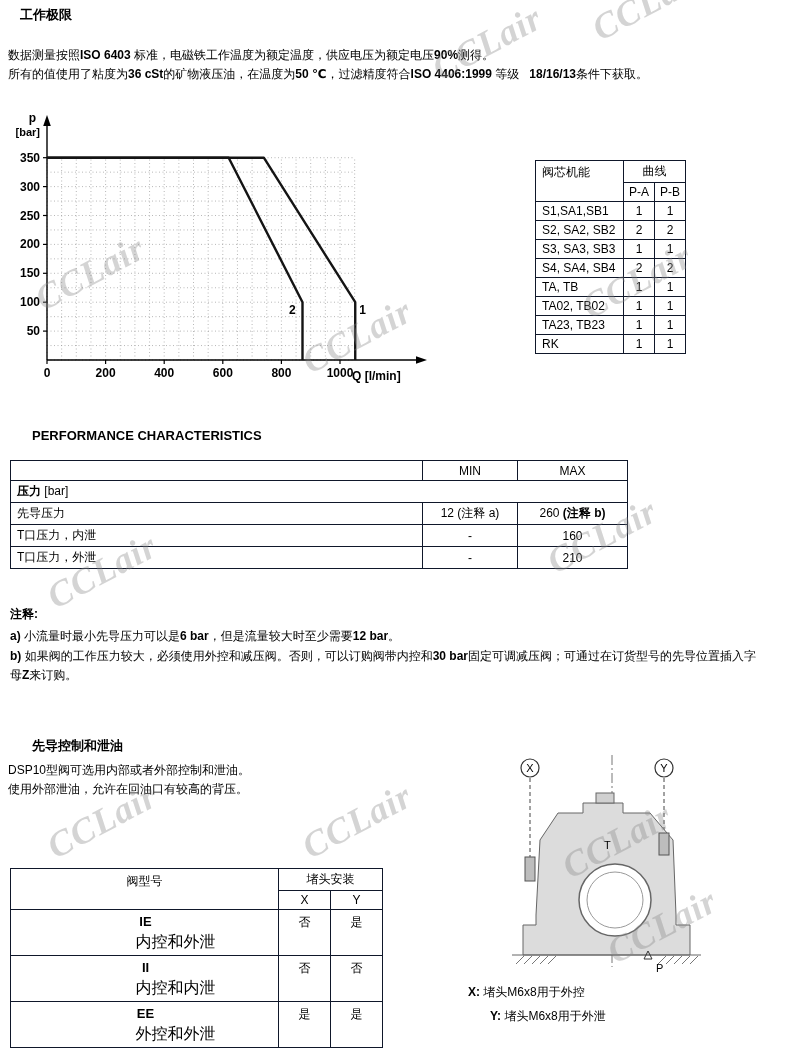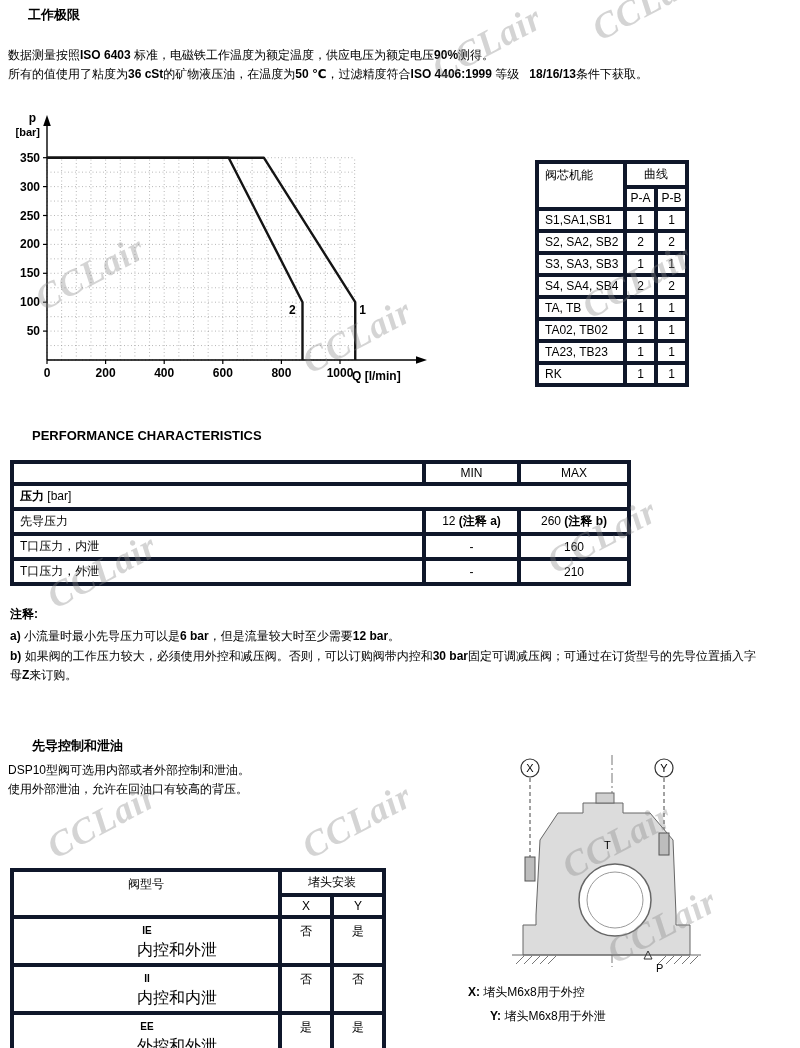--- a/index.html
+++ b/index.html
@@ -3,43 +3,43 @@
 <meta charset="utf-8">
 <style>
   *{margin:0;padding:0;box-sizing:border-box;}
   html,body{background:#fff;}
   .page{position:relative;width:800px;height:1048px;background:#fff;overflow:hidden;
         font-family:"Liberation Sans","DejaVu Sans",sans-serif;color:#000;font-size:12px;}
   .abs{position:absolute;}
   .sec-title{position:absolute;font-size:13px;font-weight:bold;white-space:nowrap;}
   .textline{position:absolute;font-size:12px;white-space:nowrap;line-height:16px;}
   .tbl{position:absolute;border-collapse:collapse;table-layout:fixed;font-size:12px;background:transparent;}
-  .tbl td{border:4px solid #0f172a;text-align:center;vertical-align:middle;padding:2px 3px;}
+  .tbl td{border:1px solid #0f172a;text-align:center;vertical-align:middle;padding:2px 3px;}
   .tbl td.al{text-align:left;padding-left:6px;}
   #spool-table td{height:18px;}
   #spool-table td.hdr-top{vertical-align:top;padding-top:3px;}
   #pressure-table td{height:20px;}
   #plug-table td.hrow{height:15px;}
   #plug-table td.drow{height:26px;vertical-align:top;padding-top:4px;}
   .code-cell{text-align:left;}
-  .code{font-weight:bold;font-size:10px;padding-left:2px;}
+  .code{font-weight:bold;font-size:13px;padding-left:2px;}
   .desc{display:block;margin:3px 0 0 62px;font-size:16px;}
   .wm{position:absolute;font-family:"Liberation Serif","DejaVu Serif",serif;font-weight:bold;font-style:italic;
       font-size:36px;letter-spacing:1px;color:rgba(135,135,135,0.36);transform:rotate(-28deg);
       transform-origin:left top;pointer-events:none;z-index:5;white-space:nowrap;}
   .cl{stroke:#777;stroke-width:1;stroke-dasharray:10 3 2 3;fill:none;}
   .leader{stroke:#444;stroke-width:1;stroke-dasharray:4 3;fill:none;}
   .hatch{stroke:#777;stroke-width:1;}
 </style>
 </head>
 <body>
 
 <div class="page">
 
-  <div class="sec-title" style="left:28px;top:6px">工作极限</div>
+  <div class="sec-title" style="left:20px;top:6px">工作极限</div>
   <div class="textline" style="left:8px;top:47px"><span>数据测量按照</span><span style="font-weight: bold; text-align: center;">ISO 6403</span><span> 标准，电磁铁工作温度为额定温度，供应电压为额定电压</span><span style="font-weight: bold;">90%</span><span>测得。</span></div>
   <div class="textline" style="left:8px;top:66px"><span>所有的值使用了粘度为</span><span style="font-weight: bold;">36 cSt</span><span>的矿物液压油，在温度为</span><span style="font-weight: bold;">50 ℃</span><span>，过滤精度符合</span><span style="font-weight: bold;">ISO 4406:1999</span><span> 等级</span><span style="font-weight: bold; margin-left: 10px;">18/16/13</span><span>条件下获取。</span></div>
 
   <div class="abs" style="left:0px;top:108px;width:440px;height:292px">
     <svg id="chart-svg" width="440" height="292">
         <line x1="47" y1="252" x2="47" y2="49.70000000000002" stroke="#999" stroke-width="0.7" stroke-dasharray="1 2.5"></line>
         <line x1="61.65" y1="252" x2="61.65" y2="49.70000000000002" stroke="#999" stroke-width="0.7" stroke-dasharray="1 2.5"></line>
         <line x1="76.3" y1="252" x2="76.3" y2="49.70000000000002" stroke="#999" stroke-width="0.7" stroke-dasharray="1 2.5"></line>
         <line x1="90.94999999999999" y1="252" x2="90.94999999999999" y2="49.70000000000002" stroke="#999" stroke-width="0.7" stroke-dasharray="1 2.5"></line>
         <line x1="105.6" y1="252" x2="105.6" y2="49.70000000000002" stroke="#999" stroke-width="0.7" stroke-dasharray="1 2.5"></line>
@@ -185,21 +185,21 @@
         <tr>
       <td class="al"></td>
       <td>MIN</td>
       <td>MAX</td>
     </tr>
     <tr>
       <td colspan="3" class="al"><span style="font-weight: bold;">压力</span><span> [bar]</span></td>
     </tr>
     <tr>
       <td class="al">先导压力</td>
-      <td><span>12 </span><span style="font-weight: bold; text-align: center;">(注释 a)</span></td>
+      <td><span>12 </span><span style="font-weight: normal; text-align: center;">(注释 a)</span></td>
       <td><span>260 </span><span style="font-weight: bold;">(注释 b)</span></td>
     </tr>
     <tr>
       <td class="al">T口压力，内泄</td>
       <td>-</td>
       <td>160</td>
     </tr>
     <tr>
       <td class="al">T口压力，外泄</td>
       <td>-</td>

